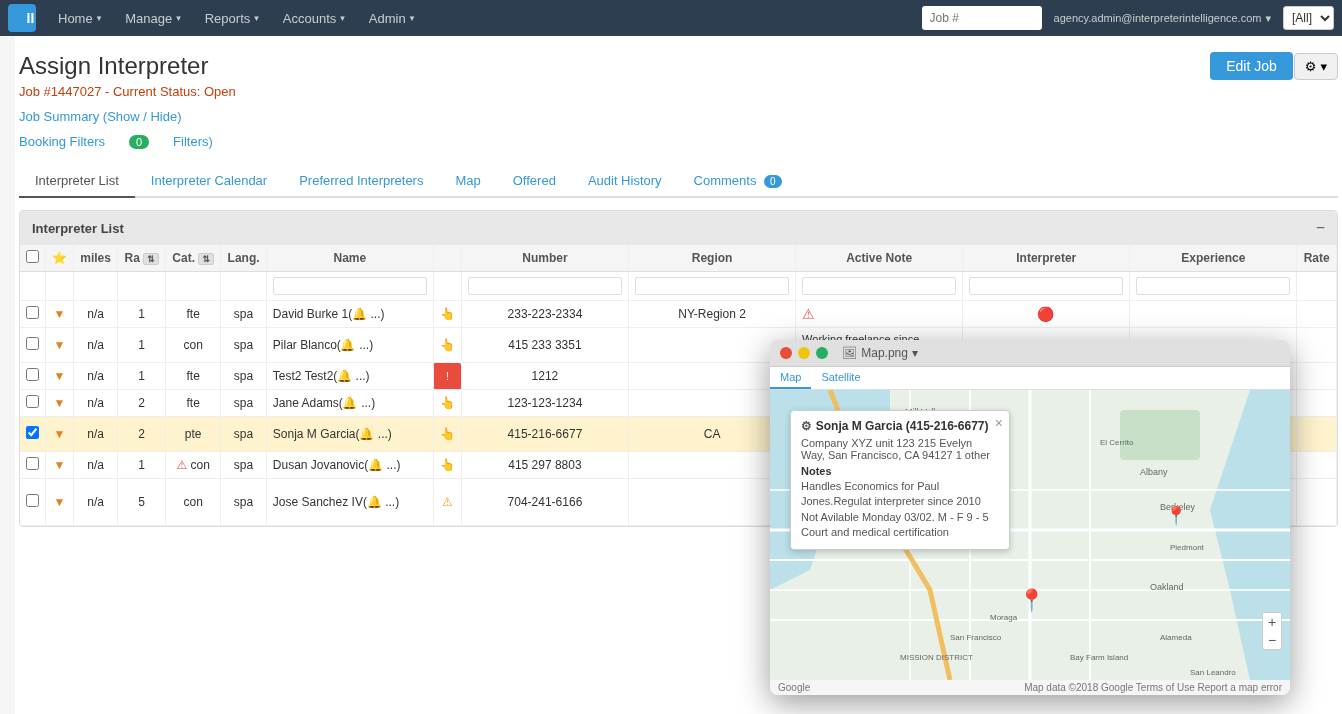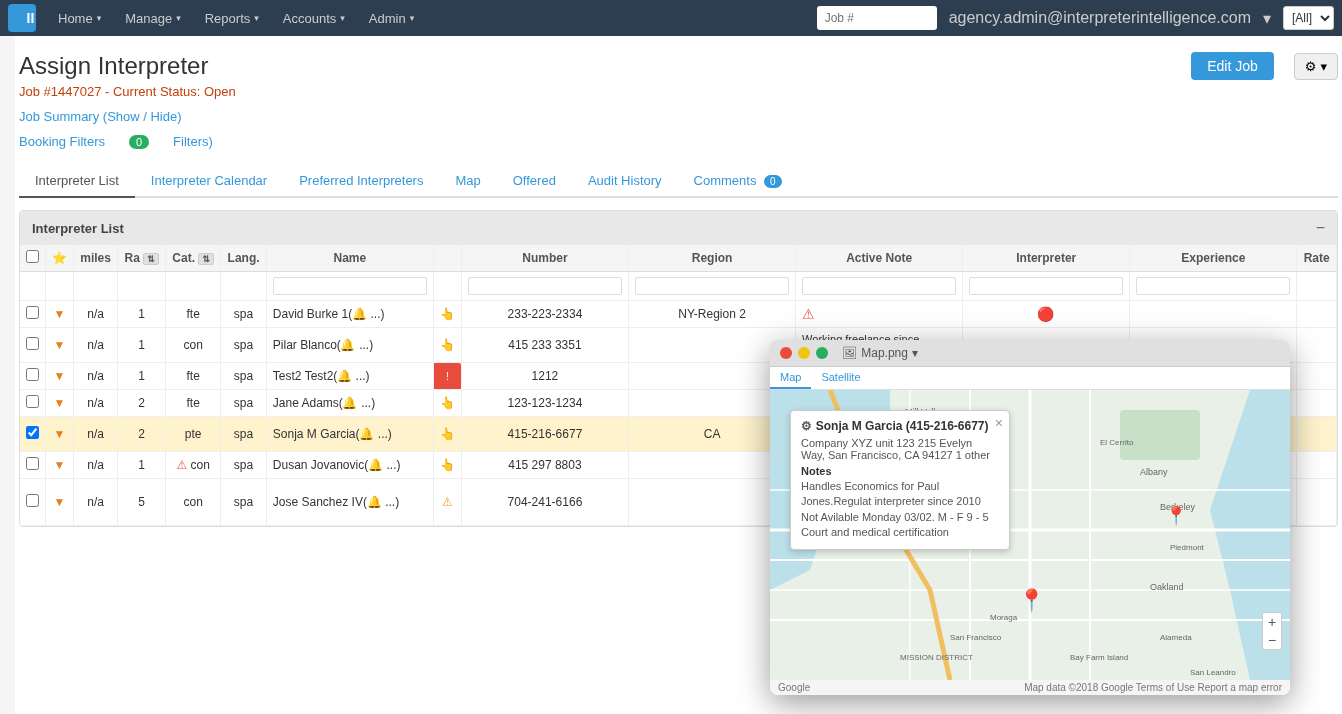--- a/index.html
+++ b/index.html
@@ -42,23 +42,23 @@
       border: none;
       border-radius: 3px;
       height: 24px;
       padding: 0 8px;
       font-size: 12px;
       width: 120px;
       color: #999;
     }
     .navbar-user {
       color: #ccc;
-      font-size: 16px;
+      font-size: 11px;
       padding: 0 8px;
-      display: flex; gap: 12px;
+      display: flex; gap: 4px;
     }
     .navbar-dropdown {
       background: #fff;
       color: #333;
       border: 1px solid #ccc;
       border-radius: 3px;
       height: 24px;
       padding: 0 4px;
       font-size: 12px;
     }
@@ -103,21 +103,21 @@
       font-size: 11px;
     }
 
     
     .header-row {
       display: flex;
       align-items: flex-start;
       justify-content: space-between;
     }
     .header-actions {
-      display: flex; align-items: center; gap: 20px; justify-content: flex-end;
+      display: flex; align-items: center; gap: 1px; justify-content: flex-end;
     }
     .btn-edit-job {
       background: #3498db;
       color: #fff;
       border: none;
       border-radius: 4px;
       padding: 6px 16px;
       font-size: 14px;
       cursor: pointer;
       font-weight: 500;

